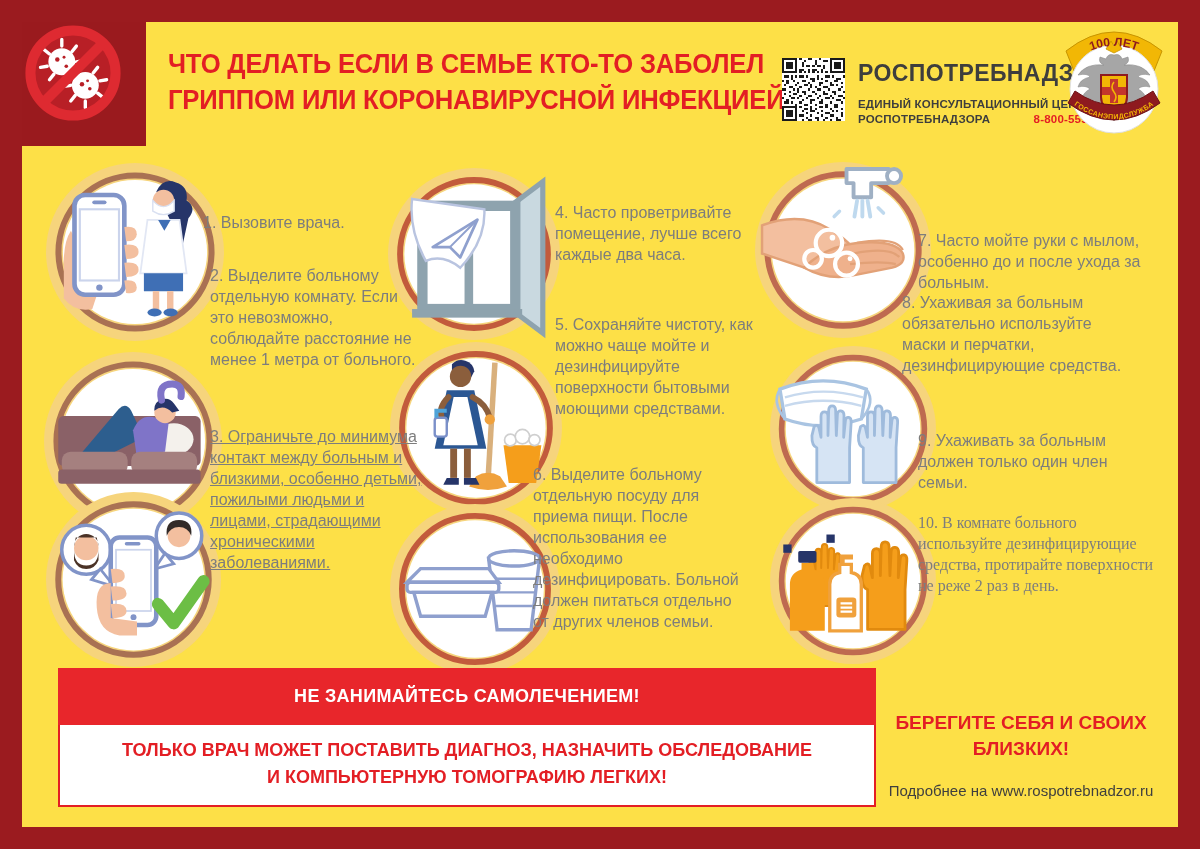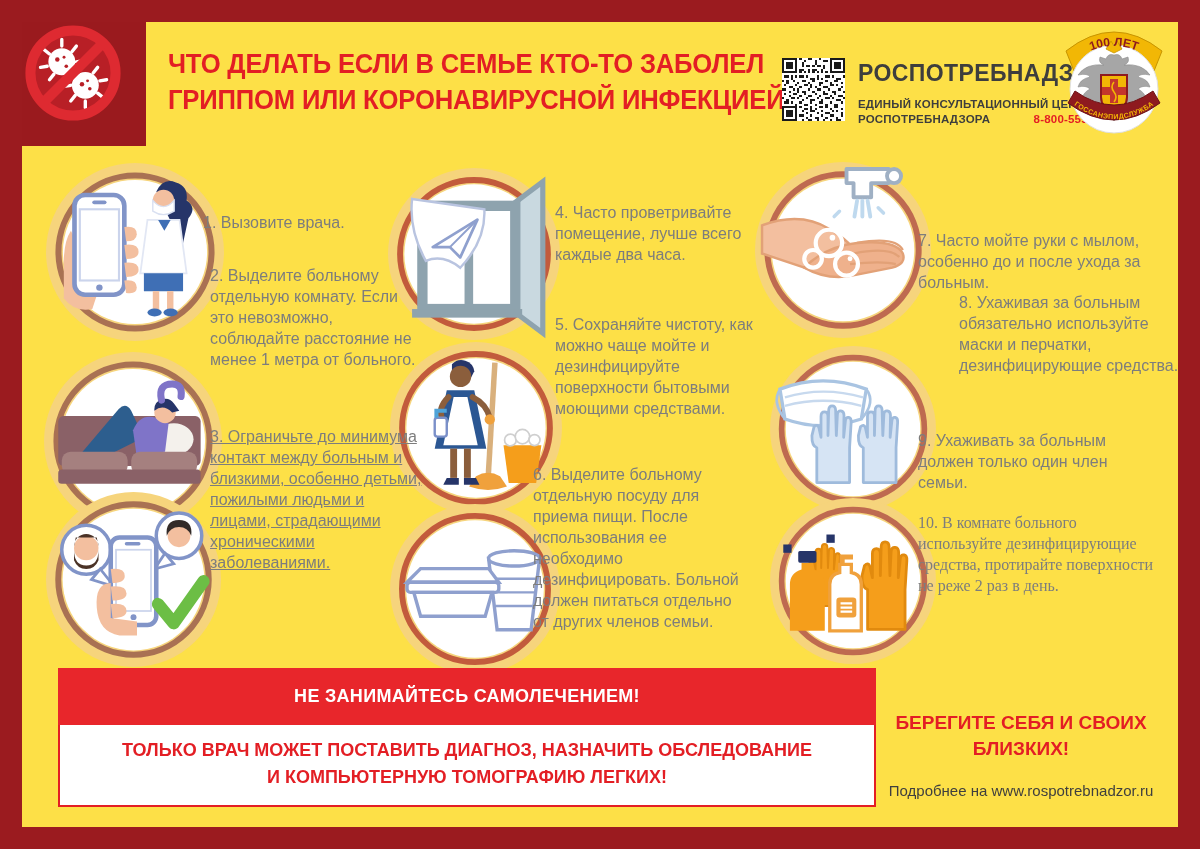--- a/index.html
+++ b/index.html
@@ -37,21 +37,21 @@
   .b9{left:748px;top:476px;width:166px;height:166px;}
   
   .tip{color:#7D7D7D;font-size:16px;line-height:21px;}
   .t0{left:181px;top:176px;width:200px;margin-top:14px;}
   .t1{left:188px;top:243px;width:214px;}
   .t2{left:188px;top:404px;width:214px;text-decoration:underline;}
   .t3{left:533px;top:180px;width:206px;}
   .t4{left:533px;top:292px;width:206px;}
   .t5{left:511px;top:442px;width:212px;}
   .t6{left:896px;top:180px;width:240px;margin-top:28px;}
-  .t7{left:937px;top:270px;width:234px;}
+  .t7{left:880px;top:270px;width:234px;}
   .t8{left:896px;top:408px;width:234px;}
   .t9{left:896px;top:490px;width:240px;font-family:Liberation Serif, serif;}
   
   .banner{left:36px;top:646px;width:818px;}
   .banner-top{height:57px;background:#E8262B;color:#ffffff;font-weight:bold;font-size:18px;
               letter-spacing:0.3px;display:flex;align-items:center;justify-content:center;}
   .banner-bottom{background:#ffffff;border:2px solid #E31E24;border-top:none;color:#E31E24;
                  font-weight:bold;font-size:18px;line-height:27px;text-align:center;padding:12px 8px 14px;}
   
   .footer-right{left:862px;top:688px;width:274px;text-align:center;}

